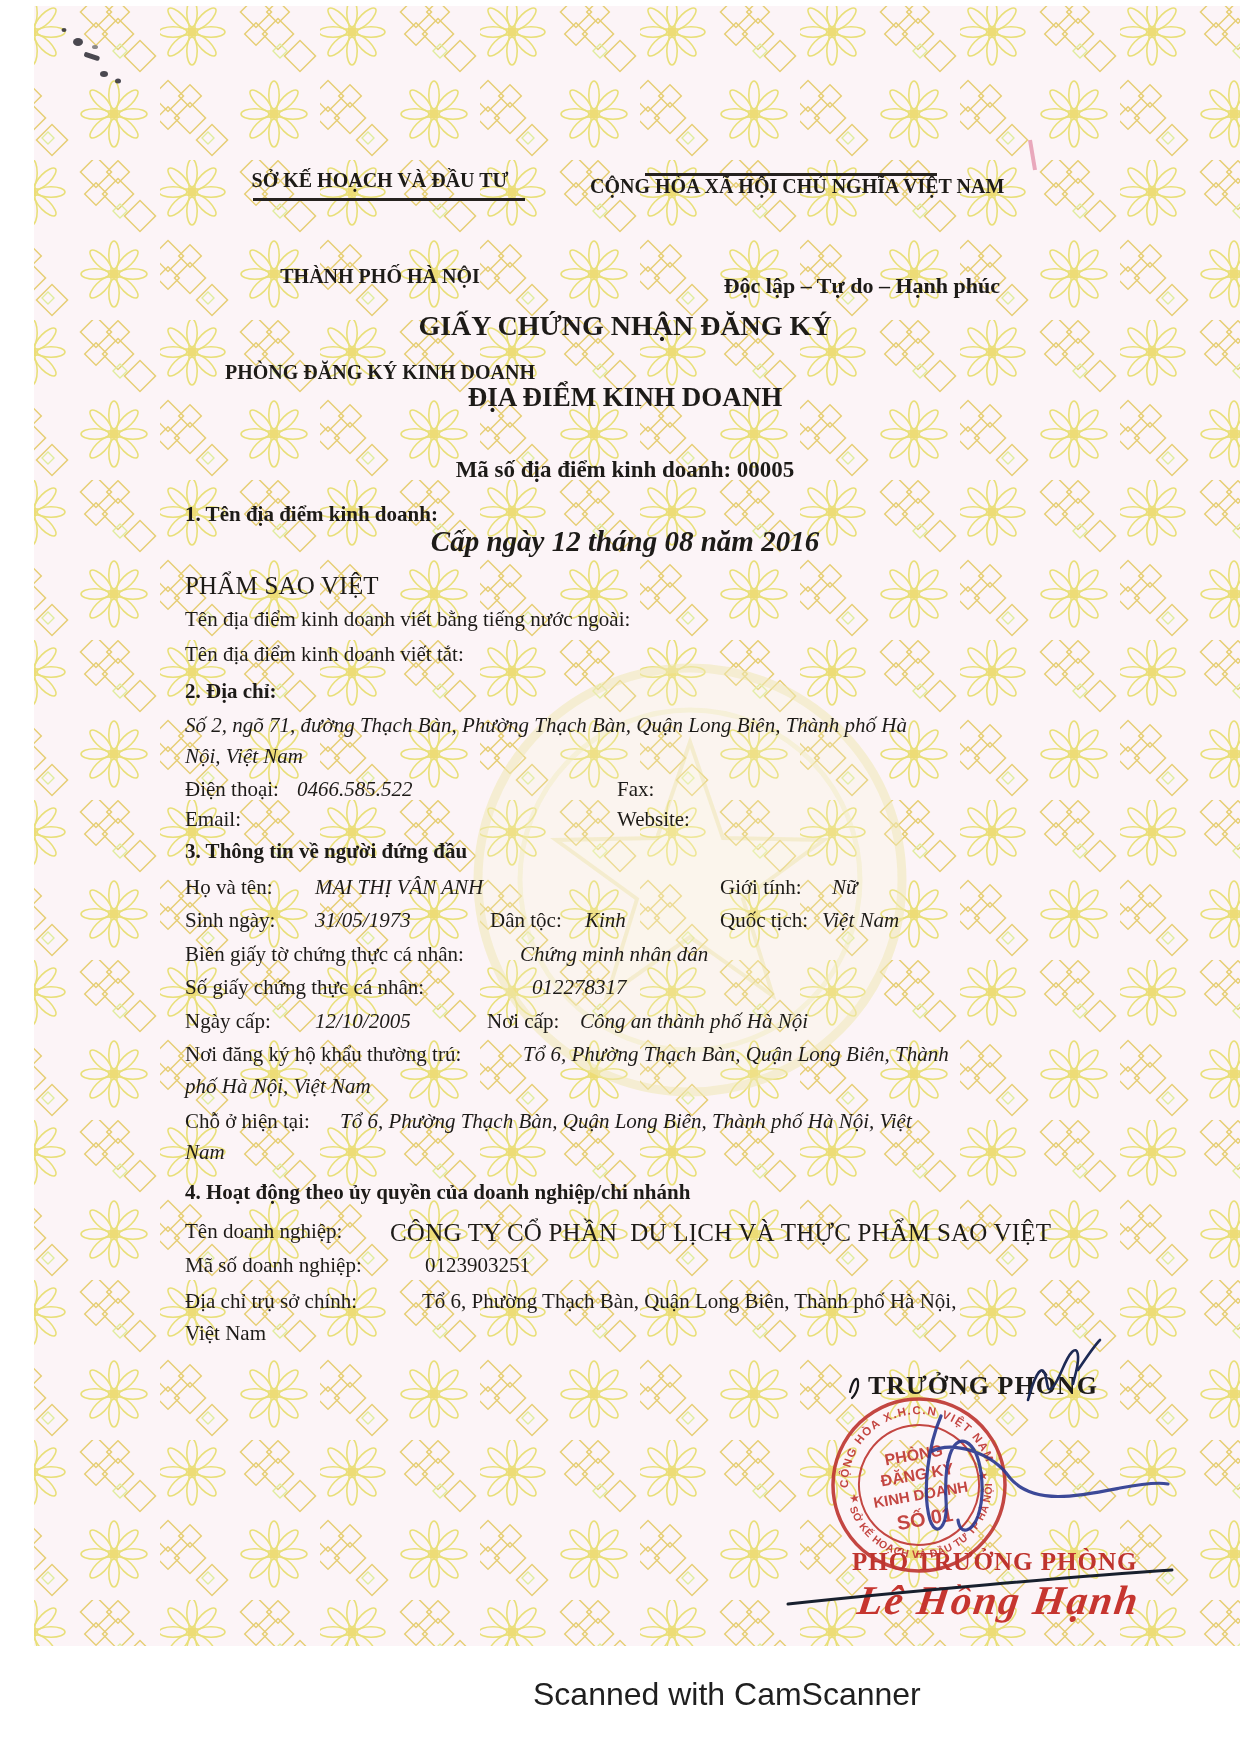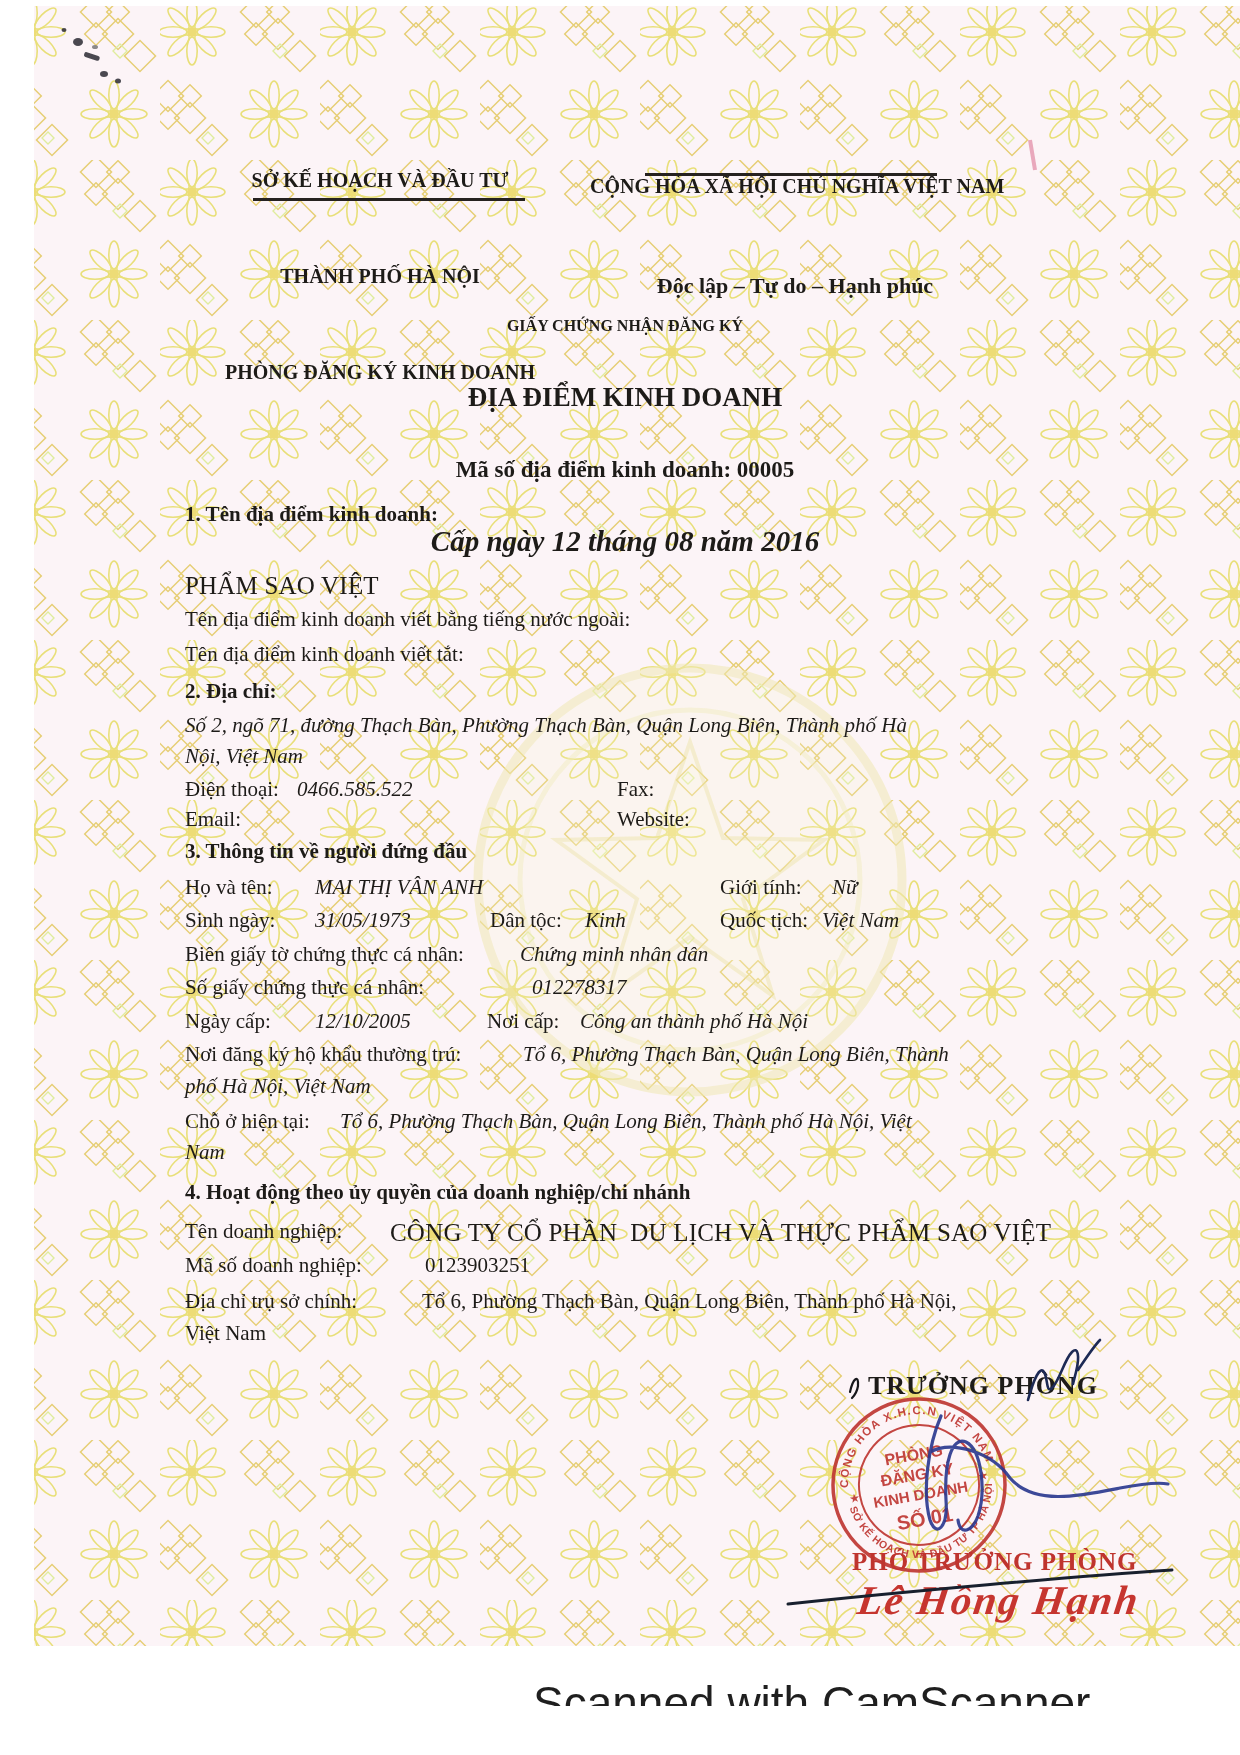--- a/index.html
+++ b/index.html
@@ -13,21 +13,21 @@
   .cap{font-size:25px;letter-spacing:.2px;}
   .hdr{position:absolute;text-align:center;z-index:2;font-weight:bold;white-space:pre;}
   .rule{position:absolute;background:#26221f;z-index:2;}
   .ttl{position:absolute;left:185px;top:272px;width:880px;text-align:center;z-index:2;font-weight:bold;white-space:pre;}
   .stamp{position:absolute;left:826px;top:1392px;z-index:1;}
   .overlay{position:absolute;left:0;top:0;z-index:3;pointer-events:none;}
   .deputy{position:absolute;left:852px;top:1548px;font-size:25px;font-weight:bold;color:#bf342e;letter-spacing:1px;z-index:2;white-space:pre;}
   .signer{position:absolute;left:858px;top:1576px;font-size:41px;font-style:italic;font-weight:bold;color:#c6352f;letter-spacing:2px;transform:skewX(-8deg);z-index:2;white-space:pre;}
   .headtitle{position:absolute;left:868px;top:1371px;font-size:26px;font-weight:bold;letter-spacing:1px;z-index:2;white-space:pre;}
   .camscanner{position:absolute;left:533px;top:1676px;font-family:"Liberation Sans","DejaVu Sans",sans-serif;
-              font-size:46px;font-weight:500;color:#1f1f1f;z-index:2;white-space:pre;}
+              font-size:32px;font-weight:500;color:#1f1f1f;z-index:2;white-space:pre;}
 </style>
 </head>
 <body>
 
 <div class="page">
 
   <div class="scan"></div>
 
   <svg class="bgsvg" width="1240" height="1755" viewBox="0 0 1240 1755">
     <defs>
@@ -79,28 +79,28 @@
     <path d="M1030 140 L1035 170" stroke="#e9a8bc" stroke-width="4" fill="none"></path>
   </svg>
 
   <div class="hdr" style="left:215px;top:100px;width:330px;font-size:20px;line-height:32px;">
     <div>SỞ KẾ HOẠCH VÀ ĐẦU TƯ</div>
     <div>THÀNH PHỐ HÀ NỘI</div>
     <div>PHÒNG ĐĂNG KÝ KINH DOANH</div>
   </div>
   <div class="rule" style="left:253px;top:198px;width:272px;height:3px;"></div>
 
-  <div class="hdr" style="left:590px;top:104px;width:410px;font-size:20px;line-height:33px;">
+  <div class="hdr" style="left:590px;top:104px;width:410px;font-size:20px;line-height:33px;text-align:right;">
     <div>CỘNG HÒA XÃ HỘI CHỦ NGHĨA VIỆT NAM</div>
     <div style="font-size:22px;">Độc lập – Tự do – Hạnh phúc</div>
   </div>
   <div class="rule" style="left:645px;top:173px;width:292px;height:3px;"></div>
 
   <div class="ttl">
-    <div style="font-size:16px;line-height:36px;">GIẤY CHỨNG NHẬN ĐĂNG KÝ</div>
+    <div style="font-size:28px;line-height:36px;">GIẤY CHỨNG NHẬN ĐĂNG KÝ</div>
     <div style="font-size:27px;line-height:35px;">ĐỊA ĐIỂM KINH DOANH</div>
     <div style="font-size:23px;line-height:37px;">Mã số địa điểm kinh doanh: 00005</div>
     <div style="font-size:29px;line-height:35px;font-style:italic;">Cấp ngày 12 tháng 08 năm 2016</div>
   </div>
 
   <span class="ln b" style="left:185px;top:502px">1. Tên địa điểm kinh doanh:</span>
   <span class="ln cap" style="left:185px;top:571px">PHẨM SAO VIỆT</span>
   <span class="ln" style="left:185px;top:607px">Tên địa điểm kinh doanh viết bằng tiếng nước ngoài:</span>
   <span class="ln" style="left:185px;top:642px">Tên địa điểm kinh doanh viết tắt:</span>
 

